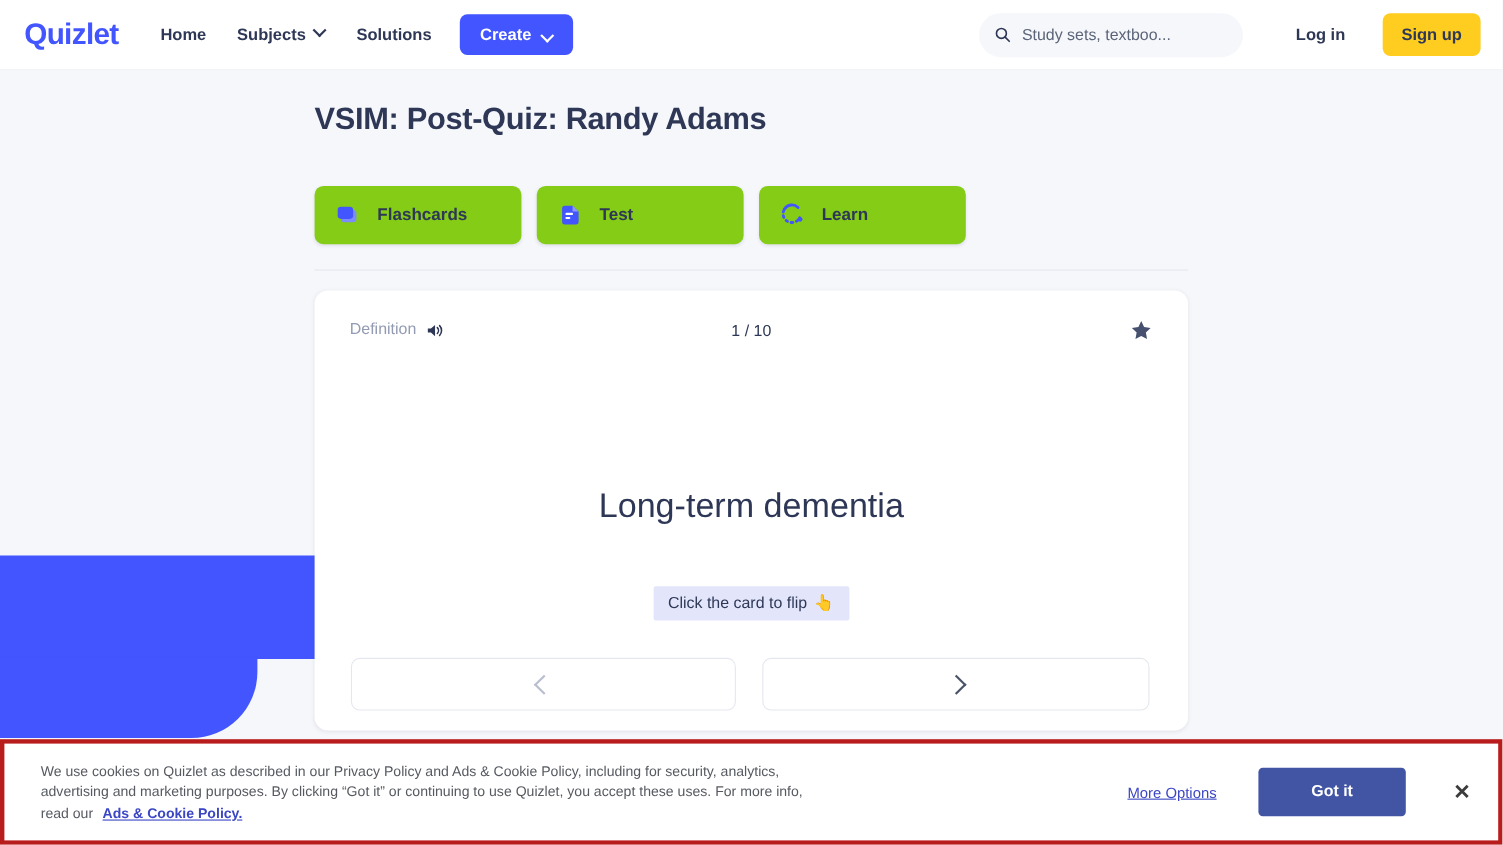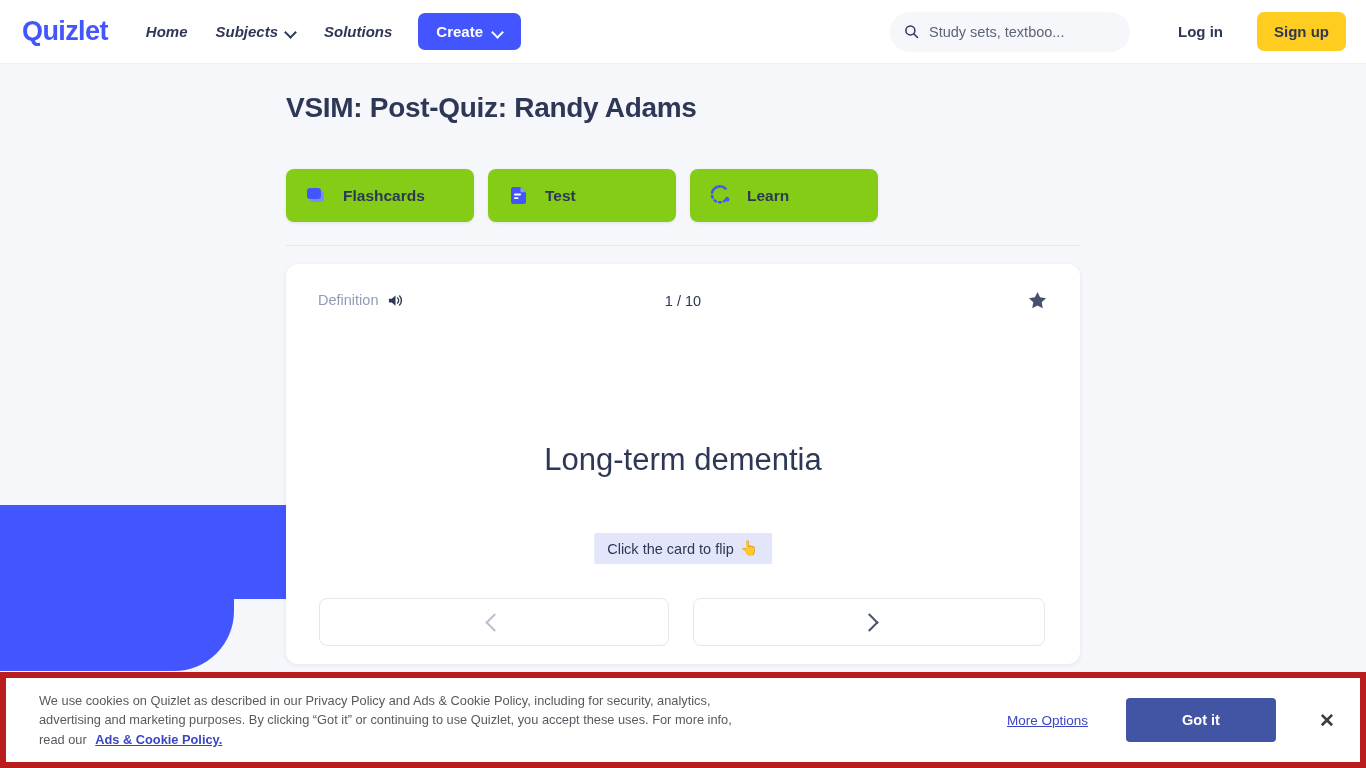--- a/index.html
+++ b/index.html
@@ -20,24 +20,24 @@
     display: flex; align-items: center;
     z-index: 30;
   }
   .logo {
     margin-left: 22px;
     font-size: 27px; font-weight: bold;
     color: #4255ff; letter-spacing: -0.6px;
   }
   .nav { display: flex; align-items: center; margin-left: 24px; gap: 0; }
   .nav-item {
-    display: flex; align-items: center; gap: 7px;
+    display: flex; gap: 7px;
     padding: 8px 14px;
     font-size: 15px; font-weight: bold; color: #2e3856;
-    cursor: pointer; white-space: nowrap; font-style: italic;
+    cursor: pointer; white-space: nowrap;
   }
   .chev {
     width: 11px; height: 7px; display: inline-block;
     position: relative; flex: none;
   }
   .chev::before {
     content: ""; position: absolute; left: 1px; top: 0;
     width: 7px; height: 7px;
     border-right: 2px solid currentColor;
     border-bottom: 2px solid currentColor;
@@ -178,21 +178,21 @@
     width: 354px; height: 73px;
     background: #4255ff;
     border-bottom-right-radius: 60px;
     border-top-right-radius: 0;
   }
 
   
   .cookie-banner {
     position: absolute; left: 0; bottom: 0;
     width: 1366px; height: 96px;
-    background: #fff; border: 6px solid #b91c1c;
+    background: #fff; border: 4px solid #b91c1c;
     display: flex; align-items: center;
     z-index: 40;
   }
   .cookie-text {
     margin-left: 33px; width: 700px;
     font-size: 12.8px; line-height: 19.5px; color: #565a60;
   }
   .cookie-link {
     color: #3b46c4; font-weight: bold;
     text-decoration: underline; cursor: pointer;
@@ -202,21 +202,21 @@
     margin-left: auto; display: flex; align-items: center;
     margin-right: 22px; gap: 0;
   }
   .more-options {
     font-size: 13.5px; color: #3b46c4;
     text-decoration: underline; cursor: pointer;
     margin-right: 38px; white-space: nowrap;
   }
   .got-it {
     background: #4255a4; color: #fff; border: none;
-    width: 150px; height: 44px; border-radius: 4px;
+    width: 134px; height: 44px; border-radius: 4px;
     font-size: 14.5px; font-weight: bold; cursor: pointer;
     font-family: "Liberation Sans", sans-serif;
   }
   .close-x {
     margin-left: 40px; width: 22px; height: 22px;
     cursor: pointer; color: #3c3c3c;
     display: flex; align-items: center; justify-content: center;
     font-size: 19px; font-weight: bold;
   }
 </style>

